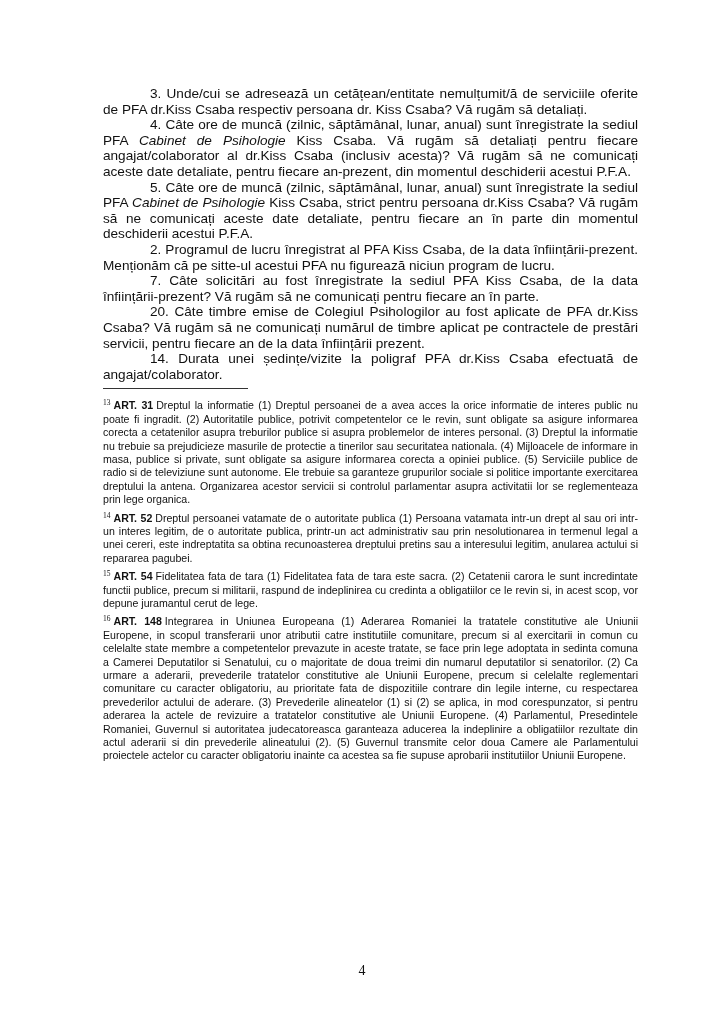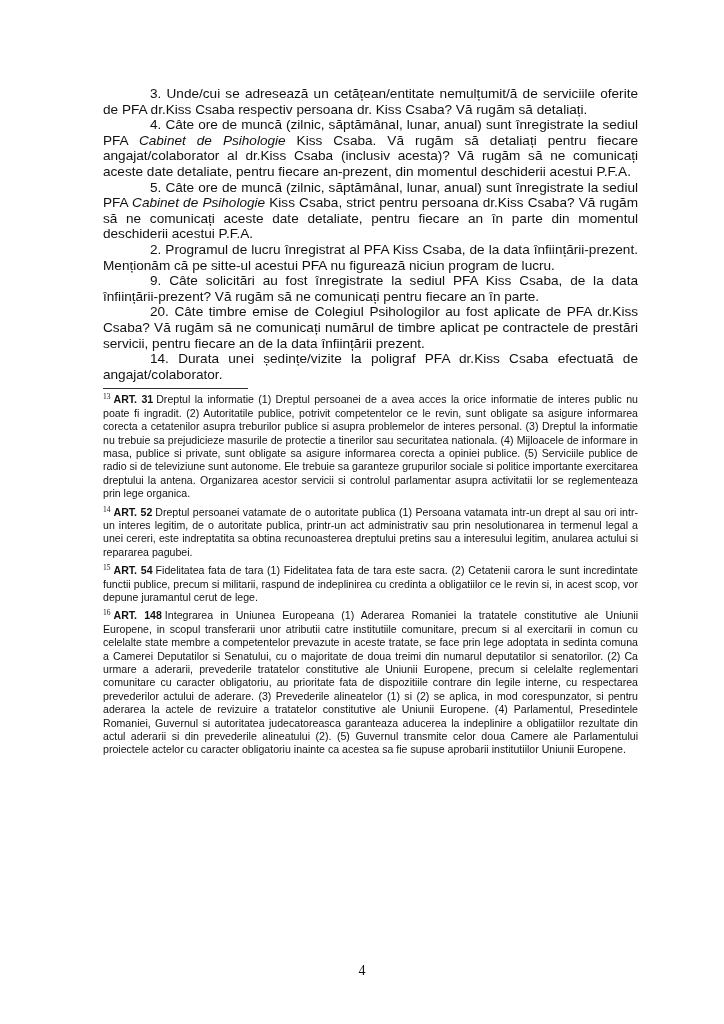--- a/index.html
+++ b/index.html
@@ -1,37 +1,37 @@
 <!DOCTYPE html>
 <html><head>
 <meta charset="utf-8">
 <style>
   html, body { margin: 0; padding: 0; background: #ffffff; }
   body { width: 724px; height: 1024px; position: relative; overflow: hidden; color: #111; }
   .page { position: absolute; left: 103px; top: 86px; width: 535px; }
   .body-text { font-family: "Liberation Sans", sans-serif; font-size: 13.6px; line-height: 15.6px; text-align: justify; margin: 0; }
   .q { margin: 0; text-indent: 47px; text-align: justify; }
   .sep { margin-top: 6px; width: 145px; border-top: 1px solid #333; height: 0; }
-  .footnotes { margin-top: 1px; font-family: "Liberation Sans", sans-serif; font-size: 10.6px; line-height: 13.4px; }
+  .footnotes { margin-top: 7px; font-family: "Liberation Sans", sans-serif; font-size: 10.6px; line-height: 13.4px; }
   .fn { margin: 0 0 2px 0; text-align: justify; }
   .fn sup { font-family: "Liberation Serif", serif; font-size: 7.5px; vertical-align: 4px; margin-right: 3px; }
   .fn b { font-weight: bold; margin-right: 3px; }
   .page-num { position: absolute; left: 0; width: 724px; top: 963px; text-align: center; font-family: "Liberation Serif", serif; font-size: 14px; }
   i { font-style: italic; }
 </style>
 </head>
 <body>
 
 <div class="page">
   <div class="body-text">
     <p class="q"><span>3. Unde/cui se adresează un cetățean/entitate nemulțumit/ă de serviciile oferite de PFA dr.Kiss Csaba respectiv persoana dr. Kiss Csaba? Vă rugăm să detaliați.</span></p>
     <p class="q"><span>4. Câte ore de muncă (zilnic, săptămânal, lunar, anual) sunt înregistrate la sediul PFA </span><i>Cabinet de Psihologie</i><span> Kiss Csaba. Vă rugăm să detaliați pentru fiecare angajat/colaborator al dr.Kiss Csaba (inclusiv acesta)? Vă rugăm să ne comunicați aceste date detaliate, pentru fiecare an-prezent, din momentul deschiderii acestui P.F.A.</span></p>
     <p class="q"><span>5. Câte ore de muncă (zilnic, săptămânal, lunar, anual) sunt înregistrate la sediul PFA </span><i>Cabinet de Psihologie</i><span> Kiss Csaba, strict pentru persoana dr.Kiss Csaba? Vă rugăm să ne comunicați aceste date detaliate, pentru fiecare an în parte din momentul deschiderii acestui P.F.A.</span></p>
     <p class="q"><span>2. Programul de lucru înregistrat al PFA Kiss Csaba, de la data înființării-prezent. Menționăm că pe sitte-ul acestui PFA nu figurează niciun program de lucru.</span></p>
-    <p class="q"><span>9. Câte solicitări au fost înregistrate la sediul PFA Kiss Csaba, de la data înființării-prezent? Vă rugăm să ne comunicați pentru fiecare an în parte.</span></p>
+    <p class="q"><span>7. Câte solicitări au fost înregistrate la sediul PFA Kiss Csaba, de la data înființării-prezent? Vă rugăm să ne comunicați pentru fiecare an în parte.</span></p>
     <p class="q"><span>20. Câte timbre emise de Colegiul Psihologilor au fost aplicate de PFA dr.Kiss Csaba? Vă rugăm să ne comunicați numărul de timbre aplicat pe contractele de prestări servicii, pentru fiecare an de la data înființării prezent.</span></p>
     <p class="q"><span>14. Durata unei ședințe/vizite la poligraf PFA dr.Kiss Csaba efectuată de angajat/colaborator.</span></p>
   </div>
 
   <div class="sep"></div>
 
   <div class="footnotes">
     <p class="fn"><sup>13</sup><b>ART. 31</b><span>Dreptul la informatie (1) Dreptul persoanei de a avea acces la orice informatie de interes public nu poate fi ingradit. (2) Autoritatile publice, potrivit competentelor ce le revin, sunt obligate sa asigure informarea corecta a cetatenilor asupra treburilor publice si asupra problemelor de interes personal. (3) Dreptul la informatie nu trebuie sa prejudicieze masurile de protectie a tinerilor sau securitatea nationala. (4) Mijloacele de informare in masa, publice si private, sunt obligate sa asigure informarea corecta a opiniei publice. (5) Serviciile publice de radio si de televiziune sunt autonome. Ele trebuie sa garanteze grupurilor sociale si politice importante exercitarea dreptului la antena. Organizarea acestor servicii si controlul parlamentar asupra activitatii lor se reglementeaza prin lege organica.</span></p>
     <p class="fn"><sup>14</sup><b>ART. 52</b><span>Dreptul persoanei vatamate de o autoritate publica (1) Persoana vatamata intr-un drept al sau ori intr-un interes legitim, de o autoritate publica, printr-un act administrativ sau prin nesolutionarea in termenul legal a unei cereri, este indreptatita sa obtina recunoasterea dreptului pretins sau a interesului legitim, anularea actului si repararea pagubei.</span></p>
     <p class="fn"><sup>15</sup><b>ART. 54</b><span>Fidelitatea fata de tara (1) Fidelitatea fata de tara este sacra. (2) Cetatenii carora le sunt incredintate functii publice, precum si militarii, raspund de indeplinirea cu credinta a obligatiilor ce le revin si, in acest scop, vor depune juramantul cerut de lege.</span></p>

